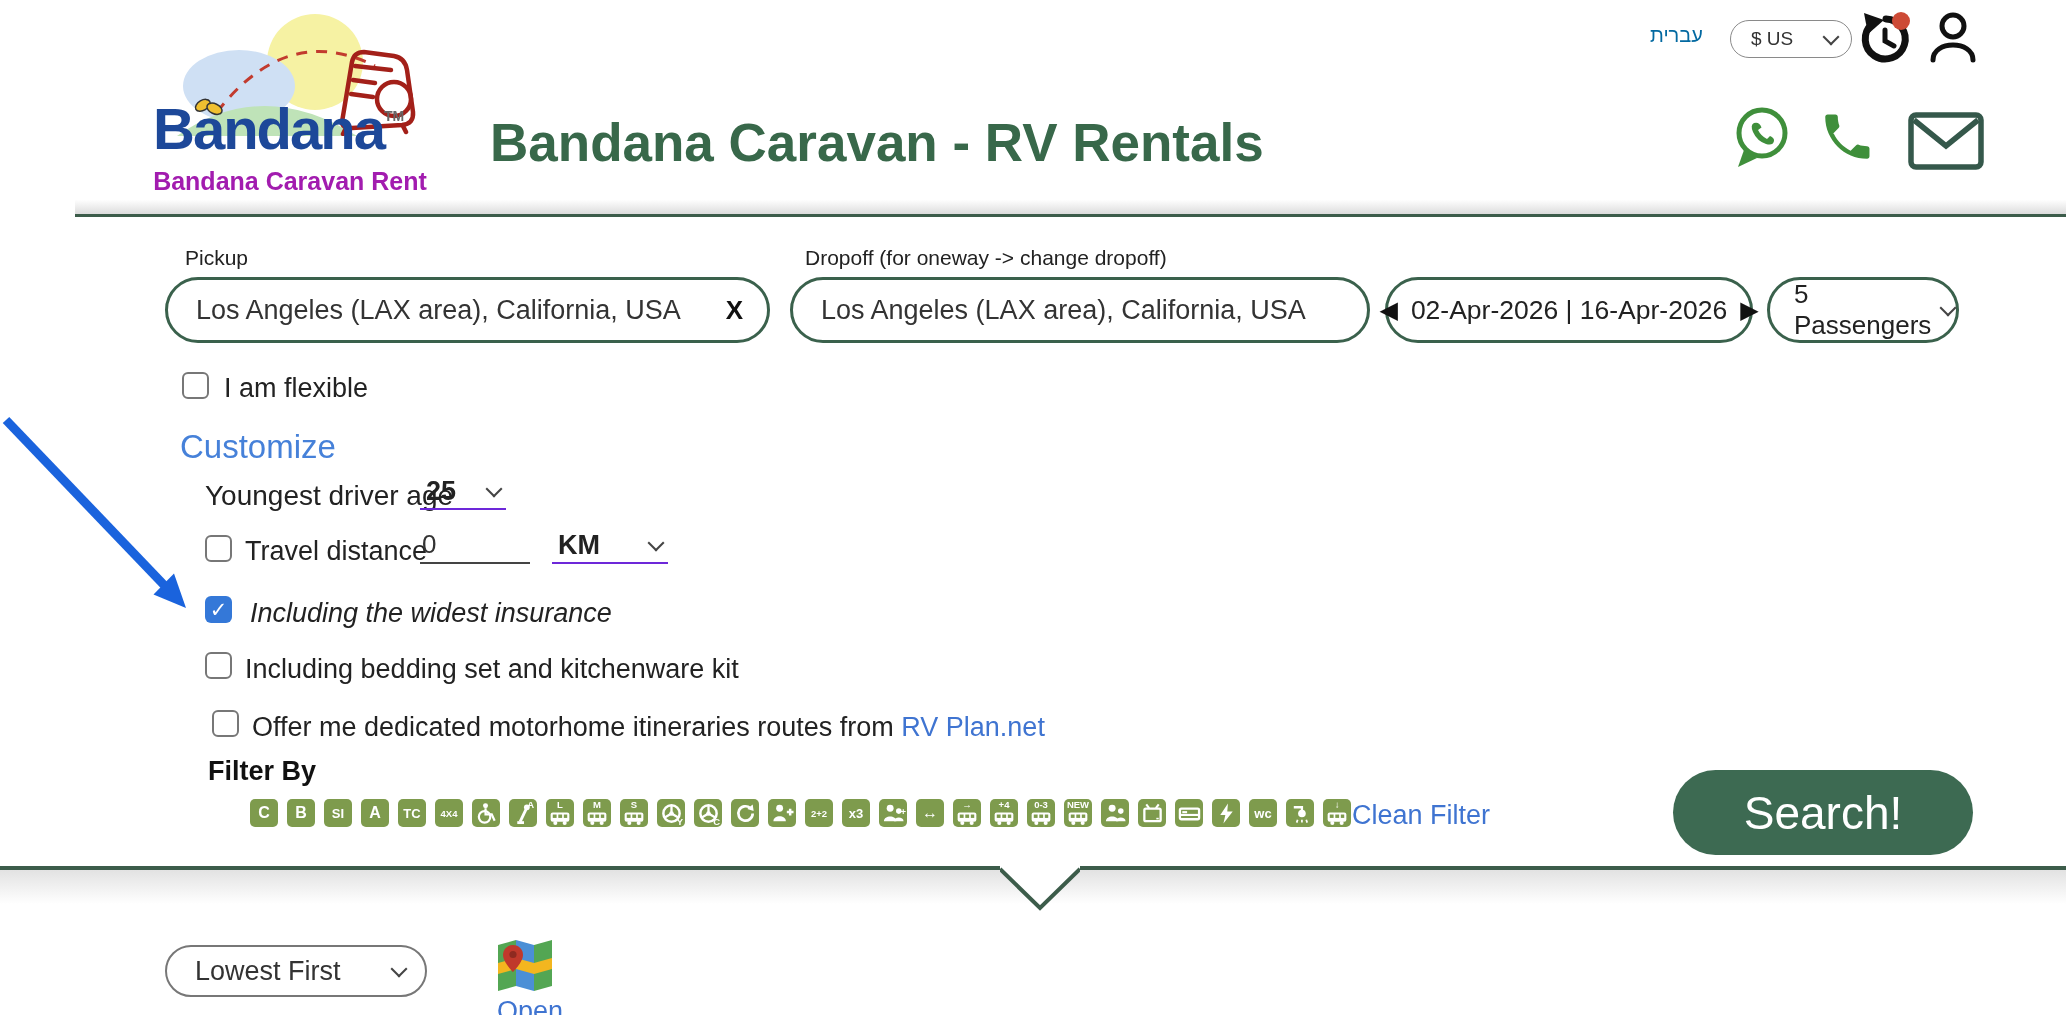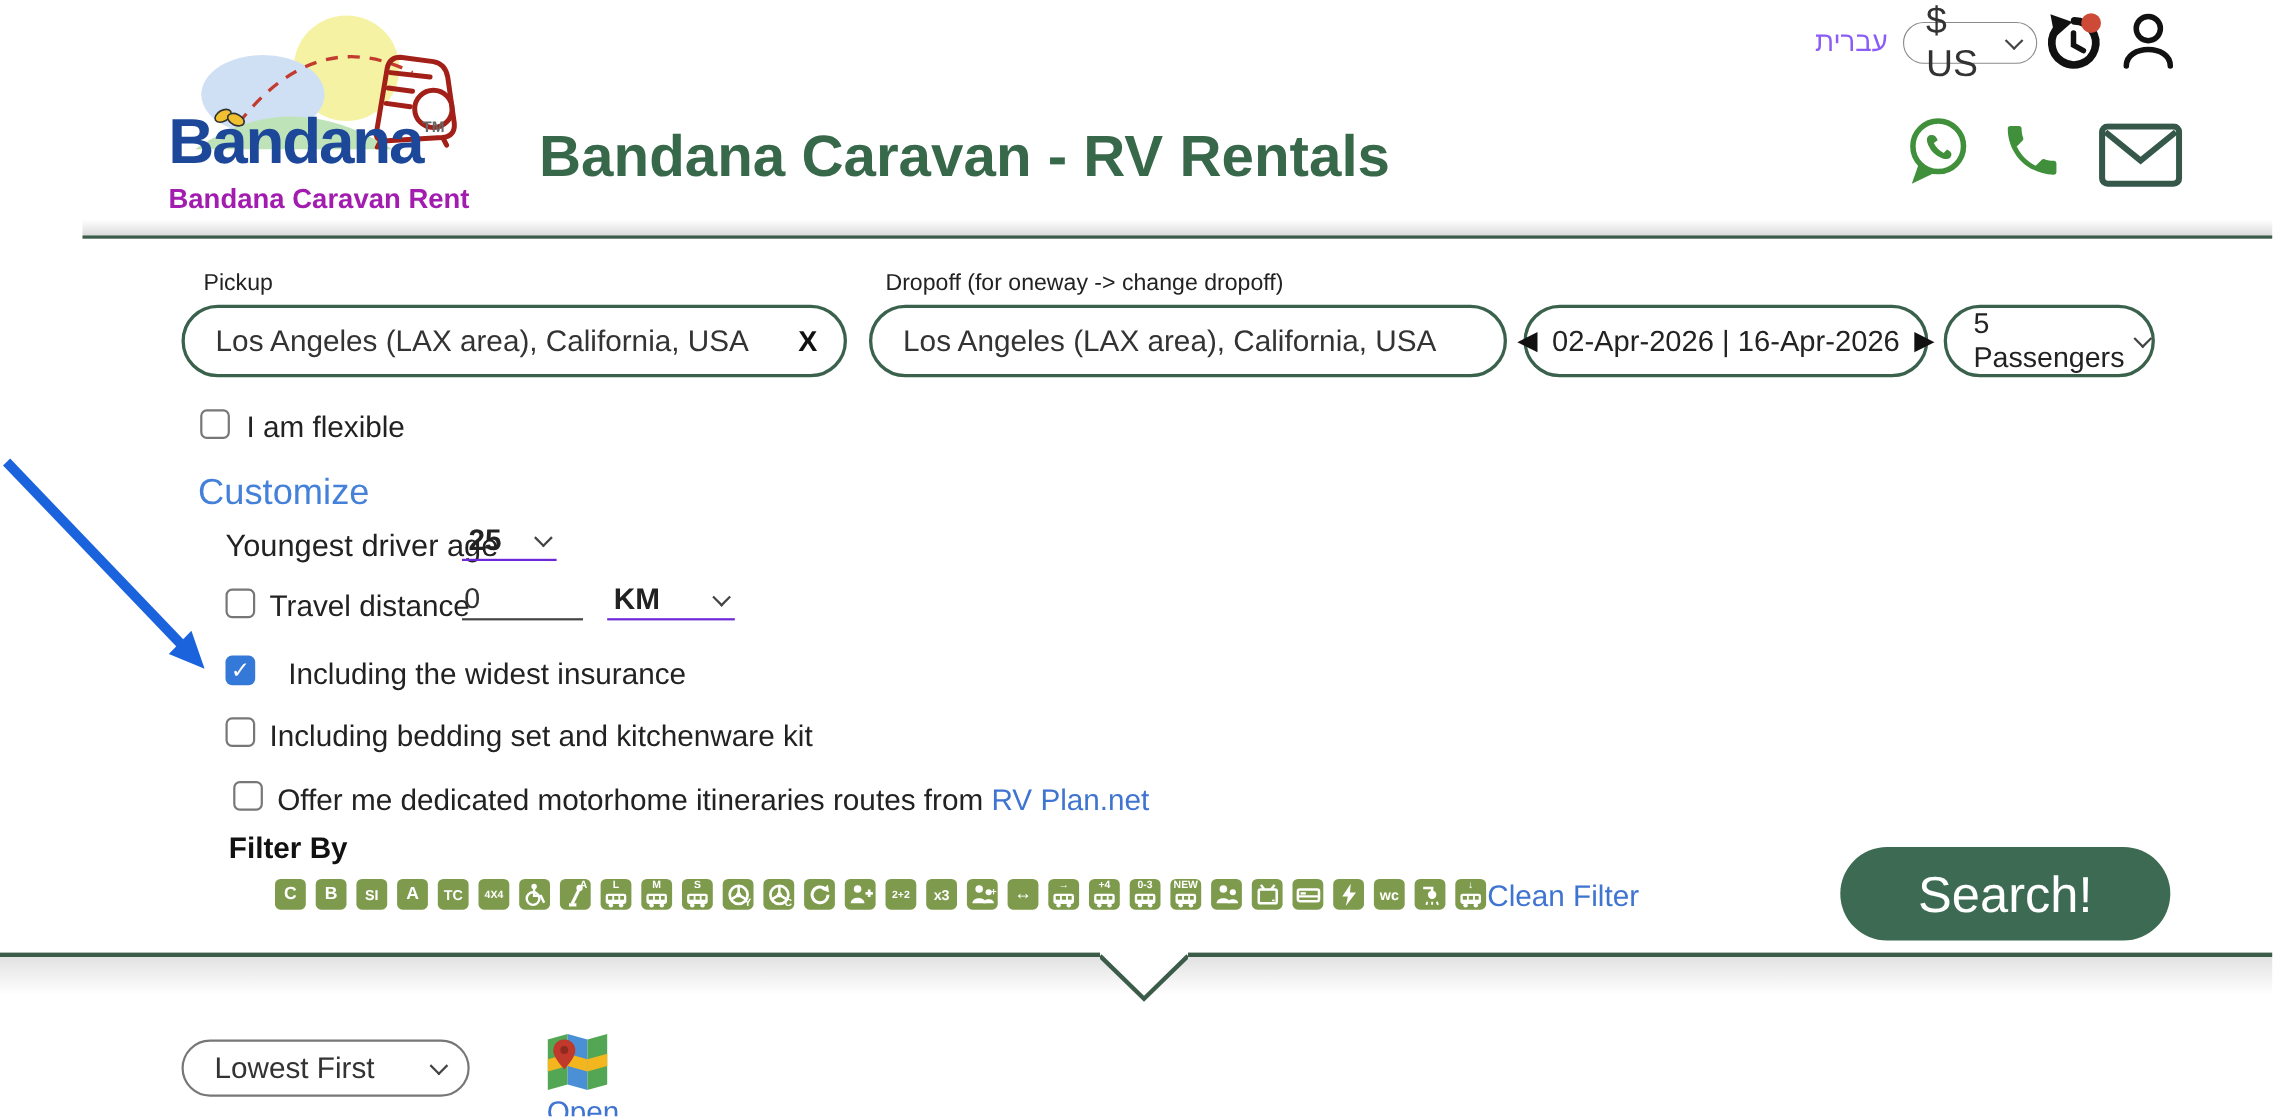--- a/index.html
+++ b/index.html
@@ -6,21 +6,21 @@
   #app{position:relative;width:2066px;height:1015px;background:#fff;overflow:hidden;
        font-family:"Liberation Sans","DejaVu Sans",sans-serif;color:#222;}
   .abs{position:absolute;}
   a{text-decoration:none;cursor:pointer;}
   .blue-link{color:#3f74d1;}
   
   .brand-word{position:absolute;left:18px;top:96px;font-size:58px;font-weight:bold;color:#1d4899;letter-spacing:-2px;line-height:1;}
   .brand-tm{font-size:14px;color:#666;vertical-align:28px;letter-spacing:0;}
   .brand-sub{position:absolute;left:0;top:163px;width:310px;text-align:center;font-size:25px;font-weight:bold;color:#a21caf;}
   .page-title{position:absolute;left:490px;top:112px;font-size:53px;font-weight:bold;color:#38684a;white-space:nowrap;}
-  .lang{position:absolute;left:1650px;top:24px;font-size:25px;color:#8b5cf6;}
+  .lang{position:absolute;left:1650px;top:24px;font-size:20px;color:#0369a1;}
   .pillselect{display:flex;align-items:center;justify-content:space-between;background:#fff;border:1.5px solid #8a8a8a;border-radius:20px;box-sizing:border-box;padding:0 14px 0 20px;}
   .chev{width:10px;height:10px;border-right:2.5px solid #444;border-bottom:2.5px solid #444;transform:rotate(45deg);margin-top:-4px;flex:none;}
   .divider1{position:absolute;left:75px;top:200px;width:1991px;height:14px;
             background:linear-gradient(#fefefe,#dcdcdc);border-bottom:3px solid #3c5c4a;}
   
   .field-label{position:absolute;font-size:21px;color:#222;}
   .pill{position:absolute;height:66px;border:3px solid #3a614c;border-radius:33px;background:#fff;box-sizing:border-box;display:flex;align-items:center;gap:11px;}
   .pill input{border:none;outline:none;font-size:27px;color:#333;background:transparent;flex:1;min-width:0;
               font-family:"Liberation Sans","DejaVu Sans",sans-serif;}
   .clear-x{font-size:26px;font-weight:bold;color:#111;padding:0 24px 0 8px;cursor:pointer;}
@@ -143,21 +143,21 @@
     </svg>
     <div class="brand-word"><span>Bandana</span><span class="brand-tm">TM</span></div>
     <div class="brand-sub">Bandana Caravan Rent</div>
   </div>
 
   <div class="page-title">Bandana Caravan - RV Rentals</div>
 
   <a class="lang">עברית</a>
 
   <div class="pillselect abs" style="left:1730px;top:20px;width:122px;height:38px;">
-    <span style="font-size:34px;color:#333;">$ US</span>
+    <span style="font-size:19px;color:#333;">$ US</span>
     <span class="chev"></span>
   </div>
 
   <div class="abs" style="left:1856px;top:10px;width:56px;height:56px;">
     <svg width="56" height="56" viewBox="0 0 56 56">
       <path d="M16 14 A20 20 0 1 0 30 9" fill="none" stroke="#111" stroke-width="7" stroke-linecap="round"></path>
       <polygon points="8,3 28,10 12,24" fill="#111"></polygon>
       <path d="M29 20 V31 L38 36" fill="none" stroke="#111" stroke-width="5" stroke-linecap="round"></path>
       <circle cx="45" cy="11" r="9" fill="#cd4a36"></circle>
     </svg>
@@ -230,21 +230,21 @@
   <div class="cb-label" style="left:245px;top:536px;">Travel distance</div>
   <div class="u-input" style="left:420px;top:528px;width:110px;">
     <input value="0" style="">
   </div>
   <div class="u-select" style="left:552px;top:528px;width:116px;">
     <span class="val">KM</span>
     <span class="chev"></span>
   </div>
 
   <div class="cb checked" style="left:205px;top:596px;">✓</div>
-  <div class="cb-label" style="left:262px;top:598px;">Including the widest insurance</div>
+  <div class="cb-label" style="left:250px;top:598px;font-style:italic;">Including the widest insurance</div>
 
   <div class="cb" style="left:205px;top:652px;"></div>
   <div class="cb-label" style="left:245px;top:654px;">Including bedding set and kitchenware kit</div>
 
   <div class="cb" style="left:212px;top:710px;"></div>
   <div class="cb-label" style="left:252px;top:712px;"><span>Offer me dedicated motorhome itineraries routes from </span><a class="blue-link">RV Plan.net</a></div>
 
   <div class="filter-heading">Filter By</div>
   <div class="ficon-row">
       <div class="ficon">

